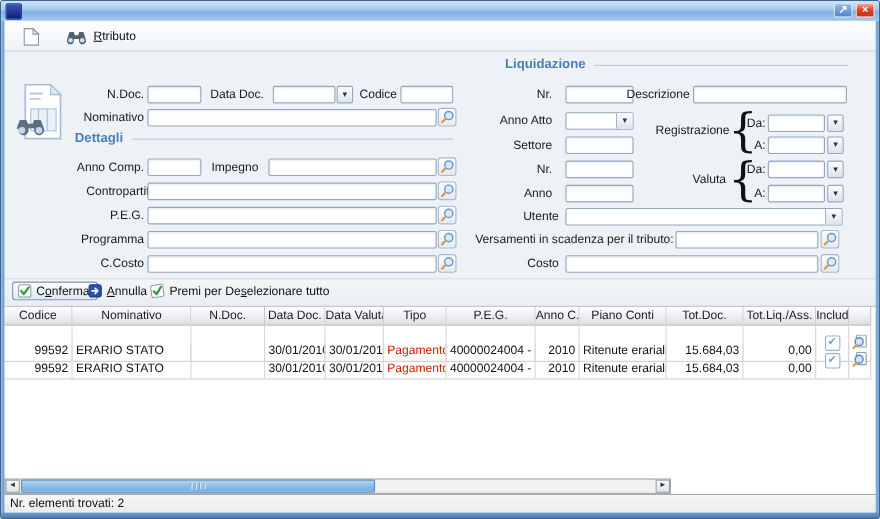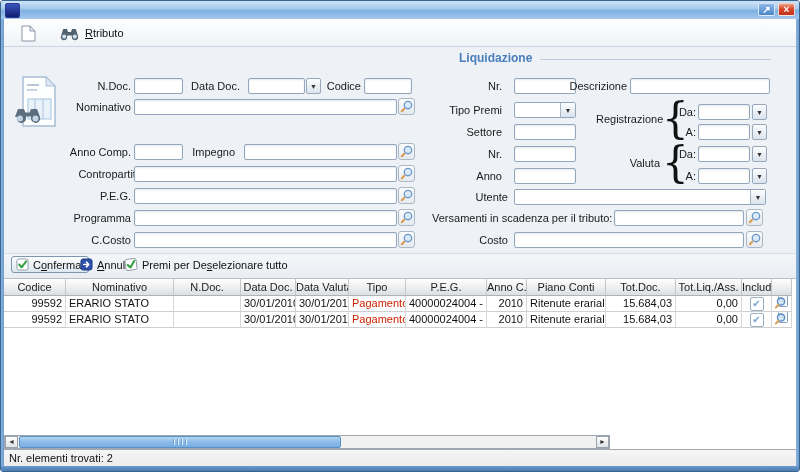--- a/index.html
+++ b/index.html
@@ -63,21 +63,21 @@
     border-top:1px solid #b7bec6;box-sizing:border-box;}
   .thead,.trow{position:absolute;left:0;width:790px;display:grid;
     grid-template-columns:62px 108px 67px 55px 53px 57px 81px 40px 79px 70px 66px 30px 20px;}
   .thead{top:0;height:17px;}
   .th{background:linear-gradient(#ffffff,#e7e9eb 70%,#dcdfe2);border-right:1px solid #c6c6c6;
     border-bottom:1px solid #b2b2b2;text-align:center;line-height:16px;overflow:hidden;
     white-space:nowrap;color:#222;}
   .trow{height:16px;}
   .row1{top:17px}.row2{top:33px}
   .td{border-right:1px solid #d8d8d8;border-bottom:1px solid #cfcfcf;line-height:15px;
-    padding:0 3px;overflow:hidden;white-space:nowrap;box-sizing:border-box;color:#111;}
+    padding:16px 3px;overflow:hidden;white-space:nowrap;box-sizing:border-box;color:#111;}
   .num{text-align:right;}
   .tipo{color:#cc2200;}
   .tdc{display:flex;align-items:center;justify-content:center;padding:0;}
   .cbx{display:inline-block;width:12px;height:12px;border:1px solid #9ab0c4;border-radius:2px;
     background:#fff;color:#76a3d4;font-size:10px;line-height:11px;text-align:center;}
 
   
   .hscroll{position:absolute;left:0;top:156px;width:606px;height:14px;background:#f1f1f1;
     border:1px solid #9fa8b0;box-sizing:border-box;}
   .sarr{position:absolute;top:0;width:13px;height:12px;background:linear-gradient(#fdfdfd,#dfe3e7);
@@ -131,20 +131,24 @@
       <line x1="14" y1="10" x2="26" y2="10" stroke="#b8c6d6" stroke-width="2"></line>
       <line x1="14" y1="15" x2="24" y2="15" stroke="#c6d2e0" stroke-width="2"></line>
       <rect x="15" y="24" width="23" height="20" fill="#e9f1f9" stroke="#a8c4e0"></rect>
       <line x1="22" y1="24" x2="22" y2="44" stroke="#a8c4e0"></line>
       <line x1="30" y1="24" x2="30" y2="44" stroke="#a8c4e0"></line>
       <path d="M2 42 L5 34 h6 l1.4 3.4 h4.2 L18 34 h6 l3 8 a4.6 4.6 0 1 1-9 1.4 v-1.8 h-5 v1.8 a4.6 4.6 0 1 1-9-1.4 z" fill="#5d6f7e"></path>
       <circle cx="7" cy="43.5" r="3" fill="#c3d6e7"></circle>
       <circle cx="22.5" cy="43.5" r="3" fill="#c3d6e7"></circle>
     </svg>
 
+    <div class="sechdr" style="left:64px;top:71px;width:344px">
+      <span>Dettagli</span>
+        <span class="rule"></span>
+    </div>
     <div class="sechdr" style="left:455px;top:4px;width:312px">
       <span>Liquidazione</span>
         <span class="rule"></span>
     </div>
 
     <label class="lbl" style="left:75px;top:33px;width:52px">N.Doc.</label>
     <input class="tb" style="left: 130px; top: 31px; width: 49px;">
     <label class="lbl" style="left:183px;top:33px;width:53px">Data Doc.</label>
     <input class="tb" style="left: 244px; top: 31px; width: 57px;">
     <button class="arrbtn" style="left:302px;top:31px"><span>▼</span></button>
@@ -205,21 +209,21 @@
         <line x1="4.6" y1="9.4" x2="2" y2="12" stroke="#d89b50" stroke-width="2.3" stroke-linecap="round"></line>
         <circle cx="8.6" cy="5.4" r="4" fill="#d9ebf8" stroke="#6b96c8" stroke-width="1.4"></circle>
       </svg>
     </button>
 
     <label class="lbl" style="left:458px;top:33px;width:40px">Nr.</label>
     <input class="tb" style="left: 510px; top: 31px; width: 62px;">
     <label class="lbl" style="left:565px;top:33px;width:58px">Descrizione</label>
     <input class="tb" style="left: 626px; top: 31px; width: 140px;">
 
-    <label class="lbl" style="left:442px;top:57px;width:56px">Tipo Premi</label>
+    <label class="lbl" style="left:442px;top:57px;width:56px">Anno Atto</label>
     <div class="combo" style="left:510px;top:55px;width:62px">
       <span class="combo-arr">
           <span>▼</span>
         </span>
     </div>
 
     <label class="lbl" style="left:592px;top:66px;width:64px">Registrazione</label>
     <span class="brace" style="left:658px;top:51px;font-size:42px;line-height:42px">{</span>
     <label class="lbl" style="left:672px;top:59px;width:20px">Da:</label>
     <input class="tb" style="left: 694px; top: 57px; width: 52px;">
@@ -280,21 +284,21 @@
       </svg>
       <span><span>C</span><span class="u">o</span><span>nferma</span></span>
     </button>
     <button class="abtn" style="left:72px;top:3px">
       <svg width="13" height="13" viewBox="0 0 14 14">
         <rect x="1" y="1" width="12" height="12" rx="2.5" fill="#2c4fa8" stroke="#1d3a85"></rect>
         <path d="M4 7 h5 M7 4.5 L9.5 7 L7 9.5" stroke="#ffffff" stroke-width="1.7" fill="none" stroke-linecap="round" stroke-linejoin="round"></path>
       </svg>
       <span><span></span><span class="u">A</span><span>nnulla</span></span>
     </button>
-    <button class="abtn" style="left:116px;top:3px">
+    <button class="abtn" style="left:128px;top:3px">
       <svg width="14" height="13" viewBox="0 0 14 14" style="transform:rotate(-8deg)">
         <rect x="1" y="1" width="12" height="12" rx="2" fill="#ffffff" stroke="#8b98a5"></rect>
         <path d="M3.5 7 L6 10 L11 3.5" fill="none" stroke="#2f9e3f" stroke-width="2.2" stroke-linecap="round" stroke-linejoin="round"></path>
       </svg>
       <span><span>Premi per De</span><span class="u">s</span><span>elezionare tutto</span></span>
     </button>
   </div>
 
   <div class="listarea">
     <div class="thead">

